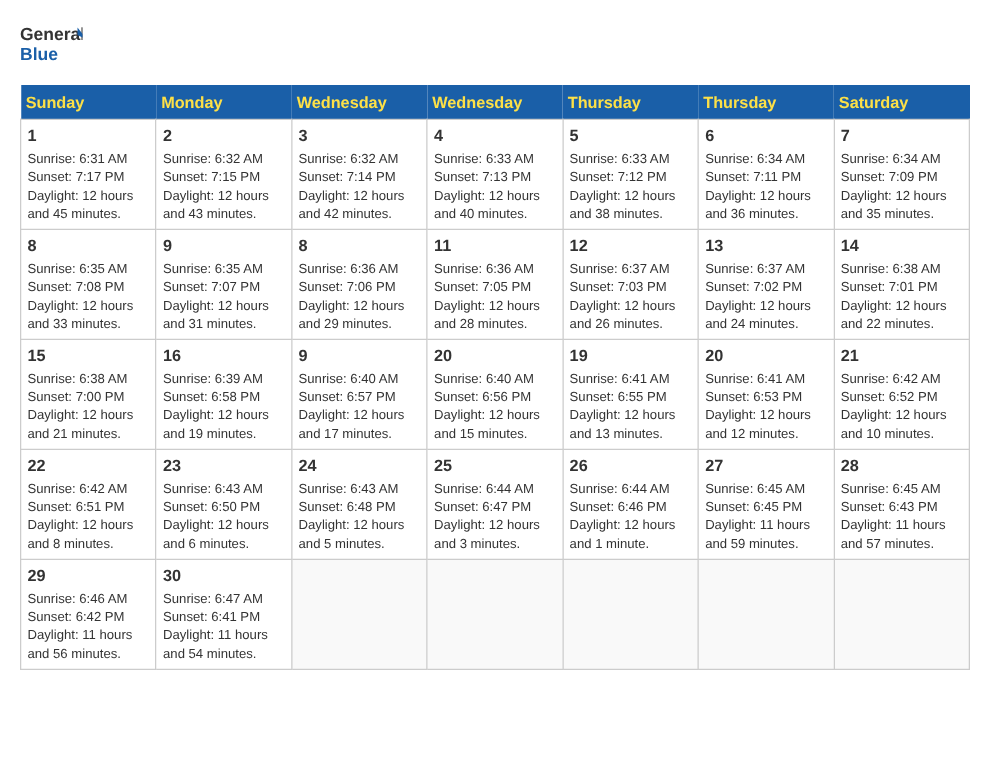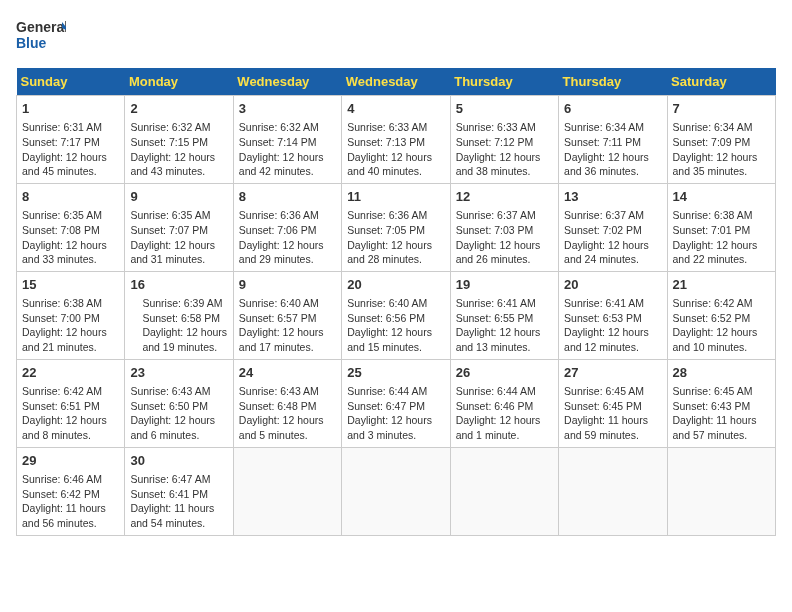--- a/index.html
+++ b/index.html
@@ -196,21 +196,21 @@
       <tr>
         <td>
           <span class="day-num">15</span>
           <div class="day-info" style="white-space: pre-line;">Sunrise: 6:38 AM
 Sunset: 7:00 PM
 Daylight: 12 hours
 and 21 minutes.</div>
         </td>
         <td>
           <span class="day-num">16</span>
-          <div class="day-info" style="white-space: pre-line; margin-left: 12px;">Sunrise: 6:39 AM
+          <div class="day-info" style="white-space: pre-line;">Sunrise: 6:39 AM
 Sunset: 6:58 PM
 Daylight: 12 hours
 and 19 minutes.</div>
         </td>
         <td>
           <span class="day-num">9</span>
           <div class="day-info" style="white-space: pre-line;">Sunrise: 6:40 AM
 Sunset: 6:57 PM
 Daylight: 12 hours
 and 17 minutes.</div>

